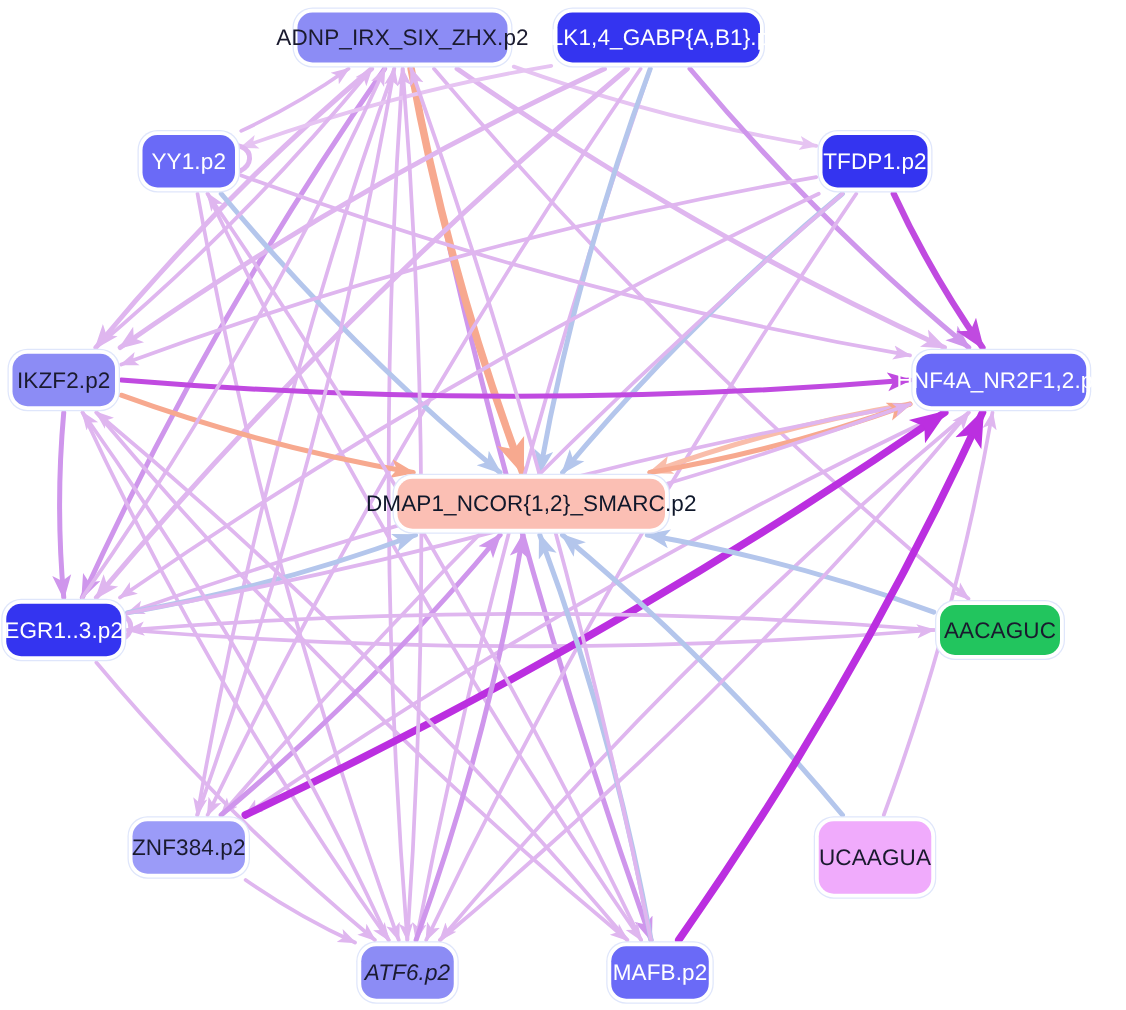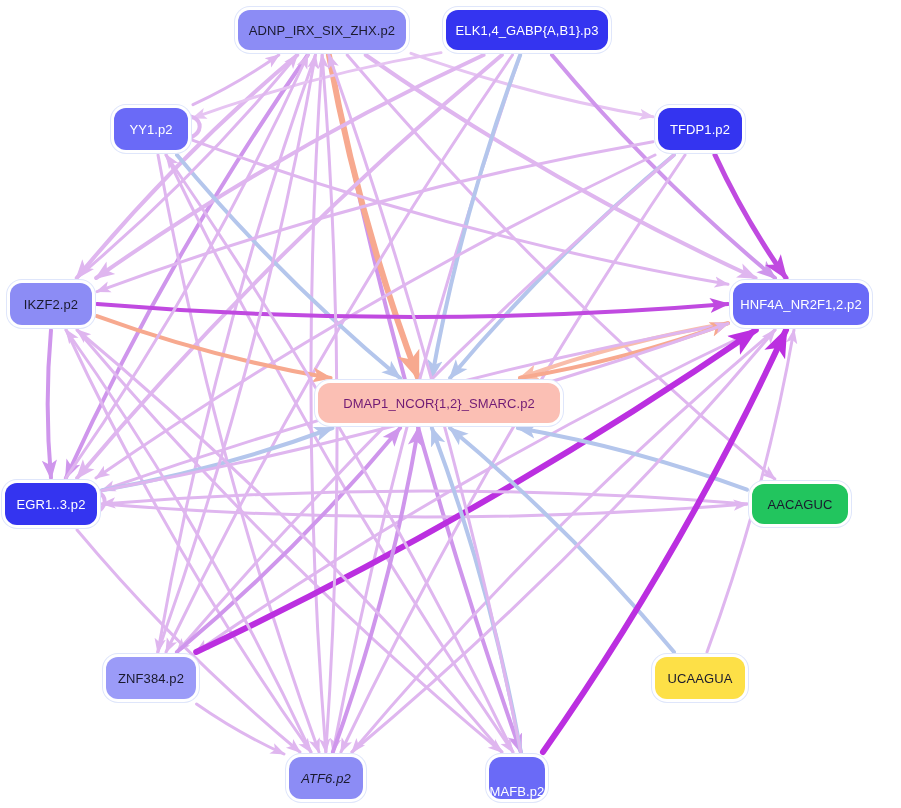--- a/index.html
+++ b/index.html
@@ -3,21 +3,21 @@
 <meta charset="utf-8">
 <style>
   html,body{margin:0;padding:0;background:#ffffff;}
   body{width:901px;height:808px;overflow:hidden;
        font-family:"Liberation Sans","DejaVu Sans",sans-serif;}
   #graph{position:relative;width:901px;height:808px;background:#fff;}
   svg#edges{position:absolute;left:0;top:0;width:901px;height:808px;}
   .node{position:absolute;display:flex;align-items:center;justify-content:center;
         border-radius:12px;box-sizing:border-box;white-space:nowrap;
         box-shadow:0 0 0 3px #ffffff, 0 0 0 4px #dfe6fb;
-        font-size:13px;letter-spacing:.1px;}
+        font-size:18px;letter-spacing:.1px;}
 </style>
 </head>
 <body>
 
 <div id="graph">
   <svg id="edges" viewBox="0 0 901 808" xmlns="http://www.w3.org/2000/svg">
       <defs>
         <marker id="mdfb6ef" viewBox="0 0 10 10" refX="9" refY="5" markerWidth="5" markerHeight="5" orient="auto-start-reverse" markerUnits="strokeWidth">
           <path d="M0,1.2 L10,5 L0,8.8 L2.4,5 Z" fill="#dfb6ef"></path>
         </marker>
@@ -120,35 +120,35 @@
       </div>
       <div class="node" style="left: 658px; top: 108px; width: 84px; height: 42px; background: rgb(52, 52, 240); color: rgb(255, 255, 255);">
         <span>TFDP1.p2</span>
       </div>
       <div class="node" style="left: 10px; top: 283px; width: 82px; height: 42px; background: rgb(140, 140, 245); color: rgb(26, 26, 46);">
         <span>IKZF2.p2</span>
       </div>
       <div class="node" style="left: 733px; top: 283px; width: 136px; height: 42px; background: rgb(106, 106, 247); color: rgb(255, 255, 255);">
         <span>HNF4A_NR2F1,2.p2</span>
       </div>
-      <div class="node" style="left: 318px; top: 383px; width: 242px; height: 40px; background: rgb(251, 191, 180); color: #701a75;">
+      <div class="node" style="left: 318px; top: 383px; width: 214px; height: 40px; background: rgb(251, 191, 180); color: #0f172a;">
         <span>DMAP1_NCOR{1,2}_SMARC.p2</span>
       </div>
       <div class="node" style="left: 5px; top: 483px; width: 92px; height: 42px; background: rgb(52, 52, 240); color: rgb(255, 255, 255);">
         <span>EGR1..3.p2</span>
       </div>
       <div class="node" style="left: 752px; top: 484px; width: 96px; height: 40px; background: #22c55e; color: rgb(26, 26, 46);">
         <span>AACAGUC</span>
       </div>
       <div class="node" style="left: 106px; top: 657px; width: 90px; height: 42px; background: rgb(155, 155, 248); color: rgb(26, 26, 46); text-align: center;">
         <span>ZNF384.p2</span>
       </div>
-      <div class="node" style="left: 655px; top: 657px; width: 90px; height: 42px; background: #fde047; color: rgb(26, 26, 46);">
+      <div class="node" style="left: 655px; top: 657px; width: 90px; height: 58px; background: #f0abfc; color: rgb(26, 26, 46);">
         <span>UCAAGUA</span>
       </div>
       <div class="node" style="left: 289px; top: 757px; width: 74px; height: 42px; background: rgb(140, 140, 245); color: rgb(26, 26, 46); font-style: italic;">
         <span>ATF6.p2</span>
       </div>
-      <div class="node" style="left: 489px; top: 757px; width: 56px; height: 42px; background: rgb(106, 106, 247); color: rgb(255, 255, 255); align-items: flex-end;">
+      <div class="node" style="left: 489px; top: 757px; width: 78px; height: 42px; background: rgb(106, 106, 247); color: rgb(255, 255, 255);">
         <span>MAFB.p2</span>
       </div>
     </div>
 </div>
 
 </body></html>

